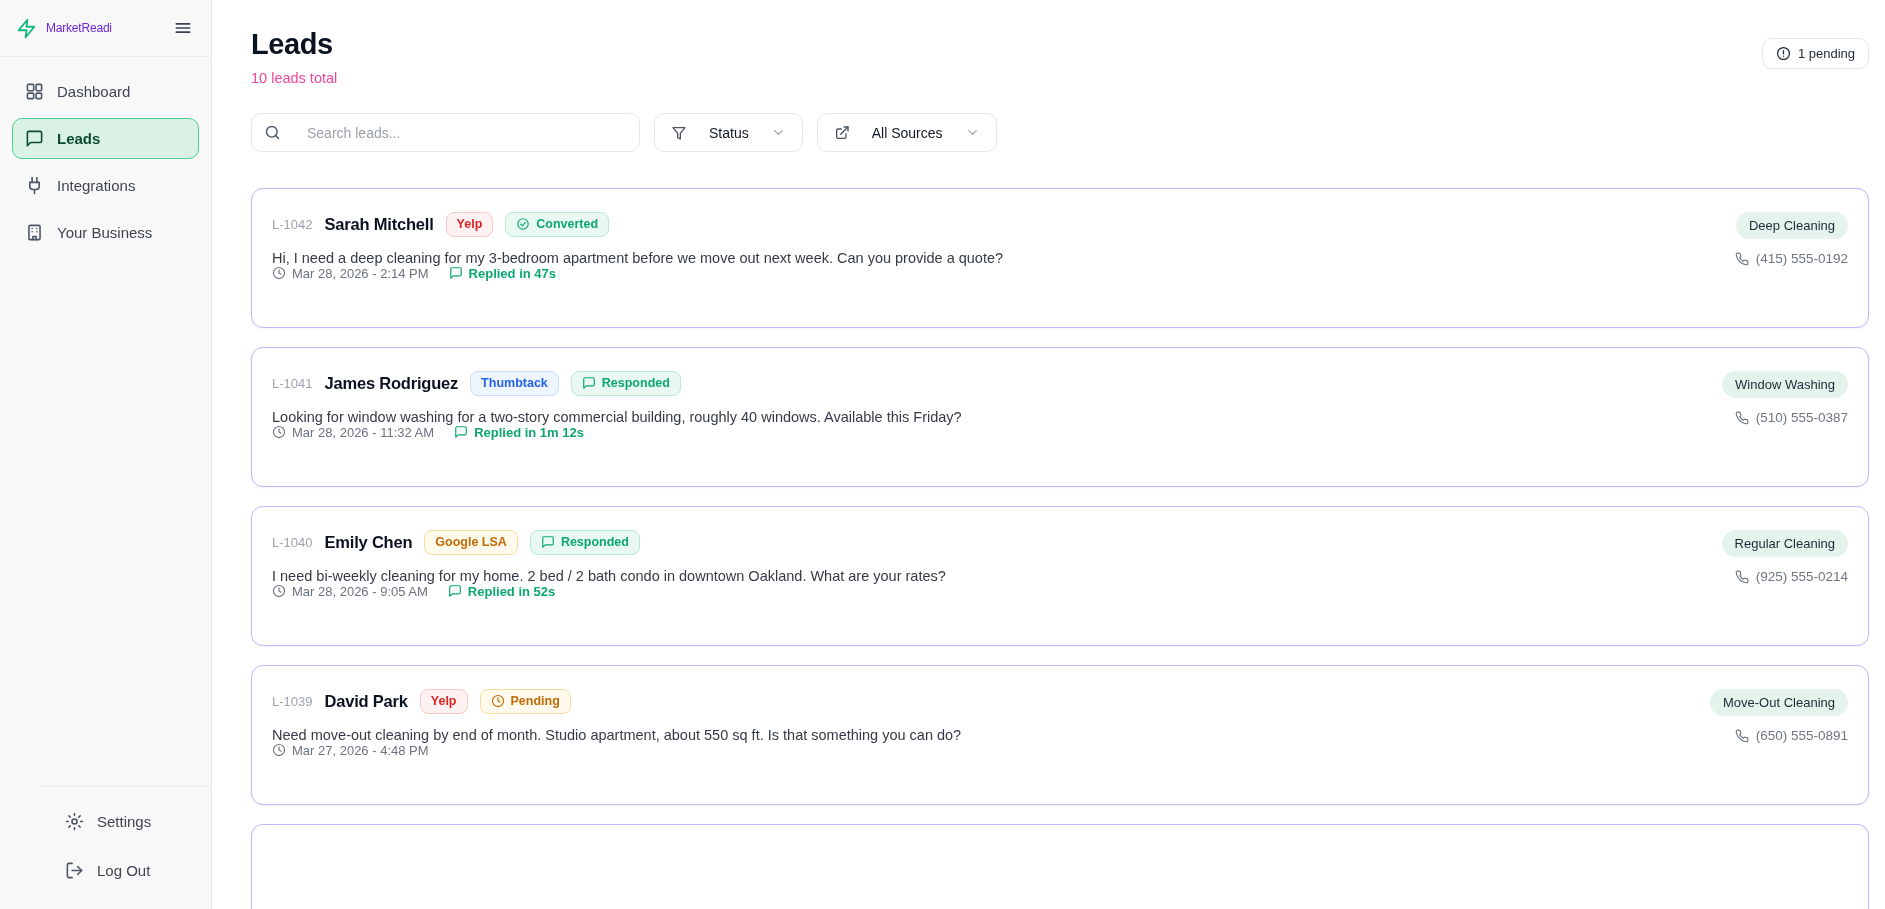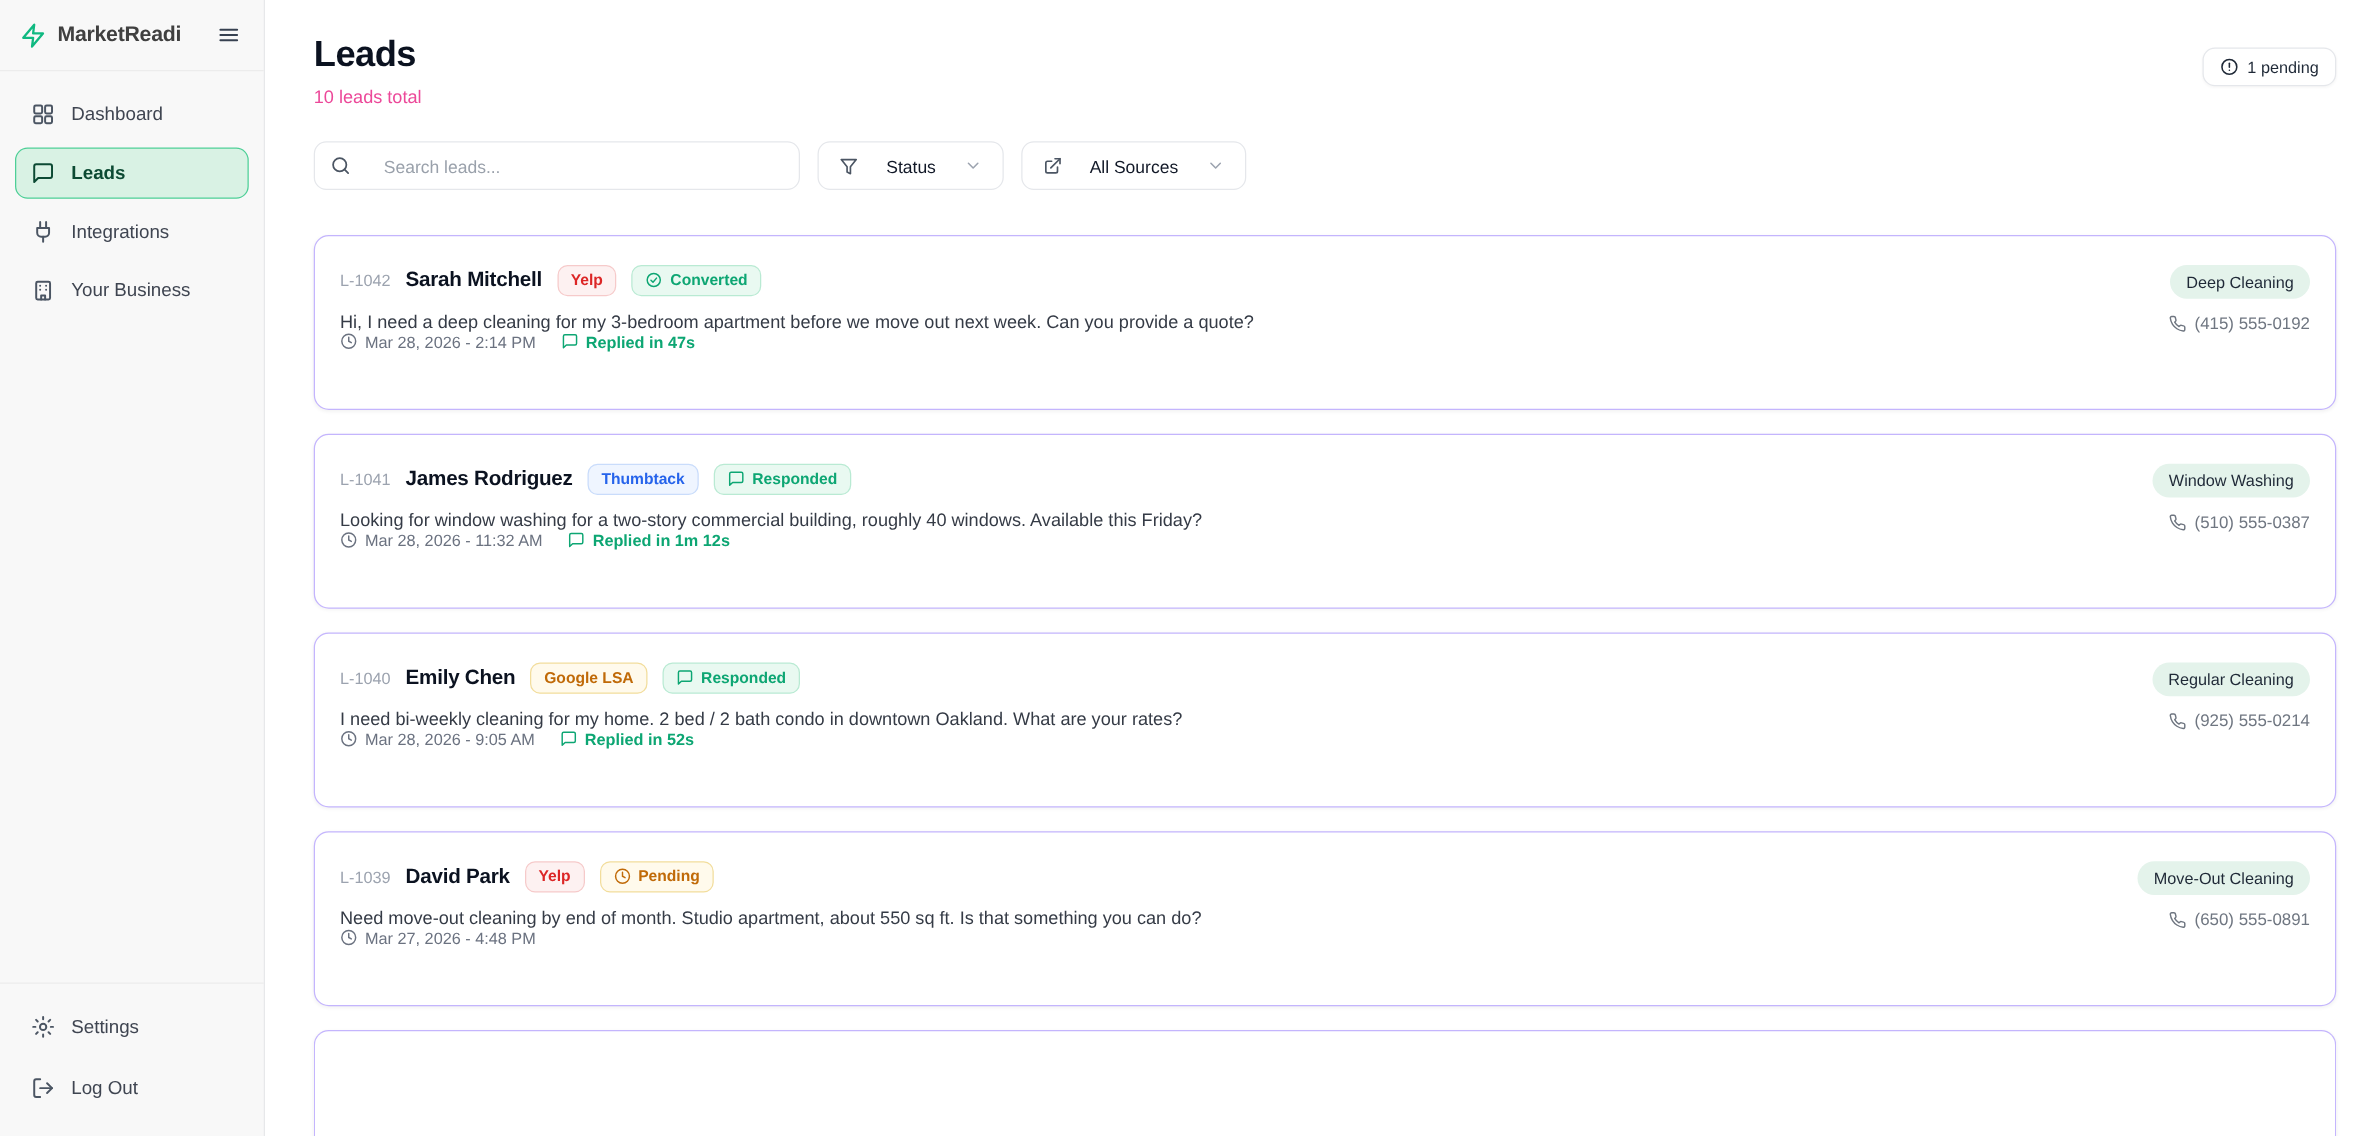--- a/index.html
+++ b/index.html
@@ -11,34 +11,34 @@
   
   .sidebar {
     width:212px; min-width:212px; height:909px; background:#f8f8f8;
     border-right:1px solid #e7e8ea; display:flex; flex-direction:column;
   }
   .sidebar-header {
     height:57px; display:flex; align-items:center; padding:0 16px;
     border-bottom:1px solid #ececec;
   }
   .logo-wrap { display:flex; align-items:center; gap:9px; flex:1; }
-  .logo-title { font-size:17px; font-weight:700; letter-spacing:-0.2px; color:#404040; }
+  .logo-title { font-size:12px; font-weight:400; letter-spacing:-0.2px; color:#6d28d9; }
   .hamburger { width:22px; height:22px; color:#374151; cursor:pointer; display:flex; align-items:center; }
   .nav { padding:14px 12px; display:flex; flex-direction:column; gap:6px; flex:1; }
   .nav-item {
     display:flex; align-items:center; gap:13px; padding:10px 12px;
     border-radius:10px; border:1px solid transparent; color:#3f4551;
     font-size:15px; font-weight:500; cursor:pointer;
   }
   .nav-item .nicon { width:19px; height:19px; display:flex; align-items:center; color:#4b5563; }
   .nav-item.active {
     background:#d9f2e4; border:1px solid #4ecf97; color:#0c4a33; font-weight:600;
   }
   .nav-item.active .nicon { color:#0c4a33; }
-  .sidebar-footer { border-top:1px solid #ececec; padding:14px 12px 18px 12px; display:flex; flex-direction:column; gap:8px; }
+  .sidebar-footer { border-top:1px solid #ececec; padding:14px 12px 18px 12px; display:flex; flex-direction:column; gap:8px;margin-left:40px; }
   
   .main { flex:1; padding:28px 16px 0 39px; position:relative; }
   .page-header { display:flex; justify-content:space-between; align-items:flex-start; }
   .page-title { font-size:29px; font-weight:700; letter-spacing:-0.4px; color:#0b1220; }
   .page-subtitle { font-size:14.5px; color:#ec4899; margin-top:9px; }
   .pending-pill {
     display:flex; align-items:center; gap:7px; background:#ffffff;
     border:1px solid #e5e7eb; border-radius:10px; padding:7px 13px;
     font-size:13px; font-weight:500; color:#1f2937; margin-top:10px;
     box-shadow:0 1px 2px rgba(0,0,0,.03);

